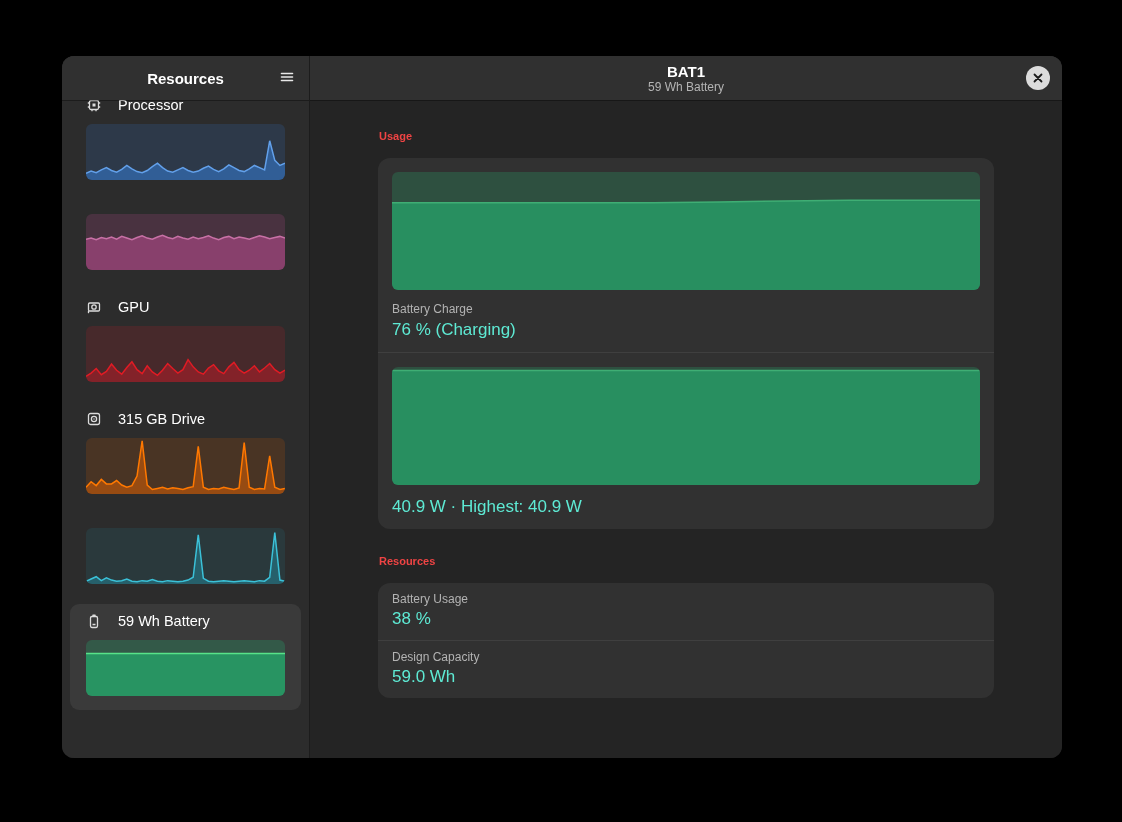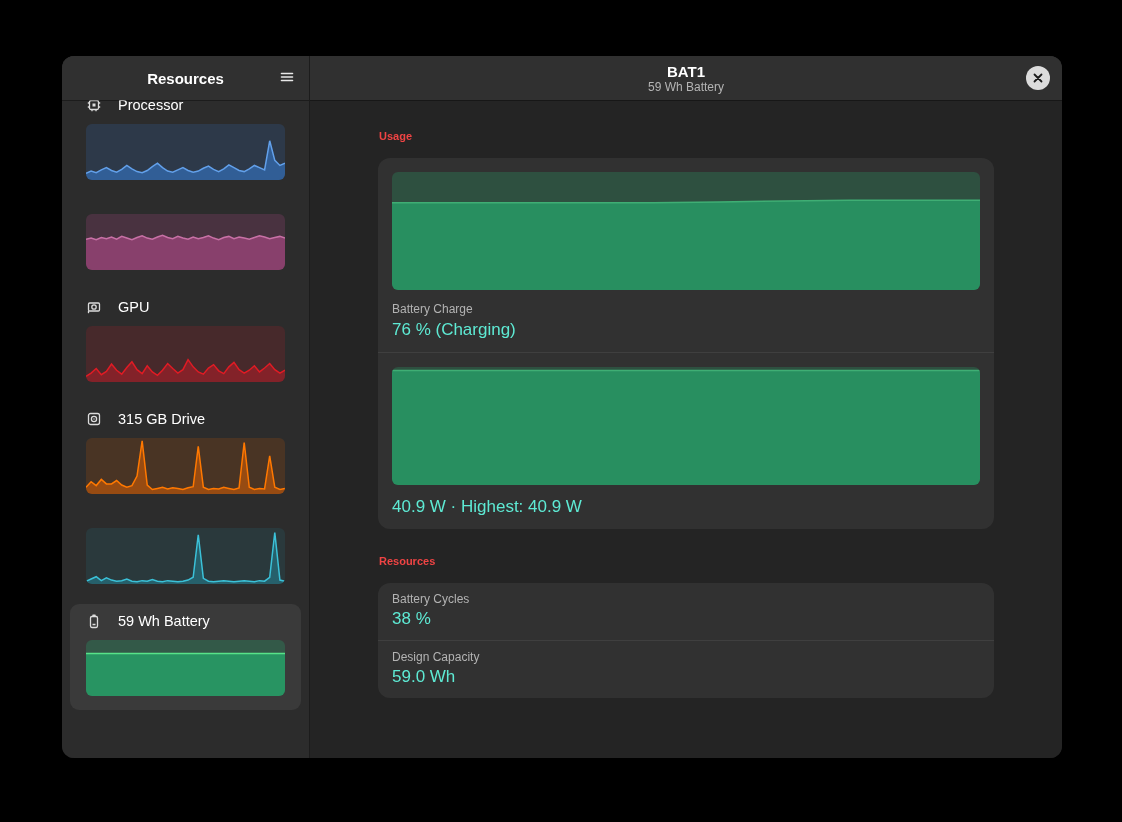--- a/index.html
+++ b/index.html
@@ -205,21 +205,21 @@
                 <polyline points="0.00,3.00 100.00,3.00" fill="none" stroke="#3fae74" stroke-width="1.5" vector-effect="non-scaling-stroke"></polyline>
               </svg>
             </div>
           <div class="row-value">40.9 W · Highest: 40.9 W</div>
         </div>
       </div>
 
       <h2 class="section-h">Resources</h2>
       <div class="card">
         <div class="prop-row">
-          <div class="row-label">Battery Cycles</div>
+          <div class="row-label">Battery Usage</div>
           <div class="row-value">38 %</div>
         </div>
         <div class="prop-row">
           <div class="row-label">Design Capacity</div>
           <div class="row-value">59.0 Wh</div>
         </div>
       </div>
 
     </div>
   </section>

